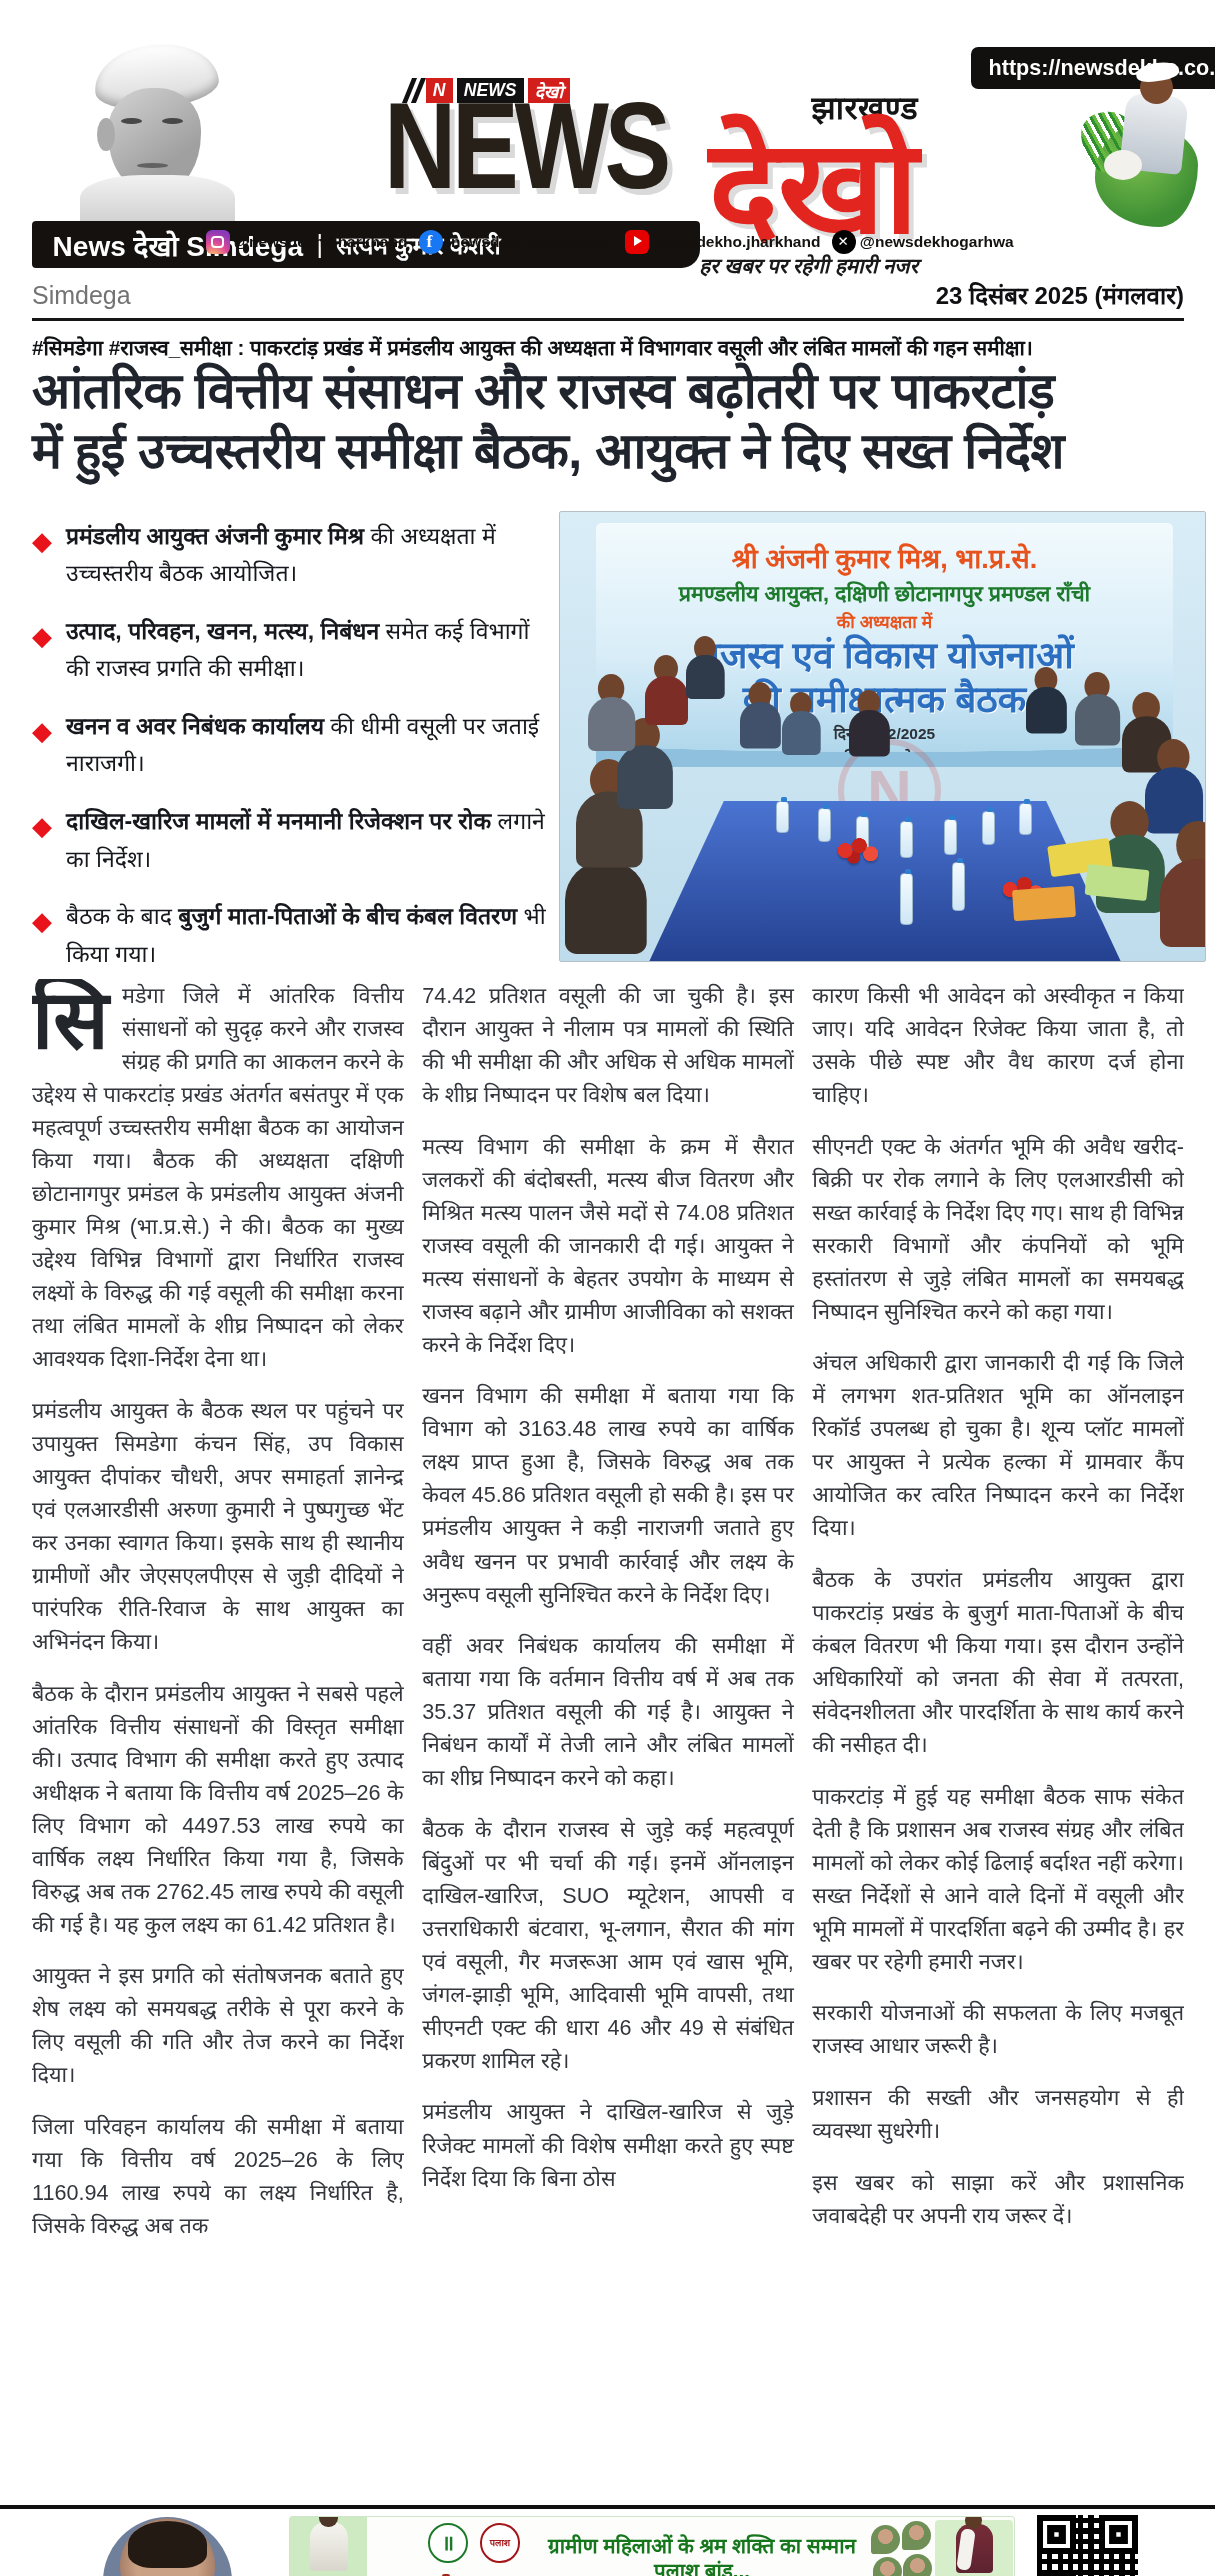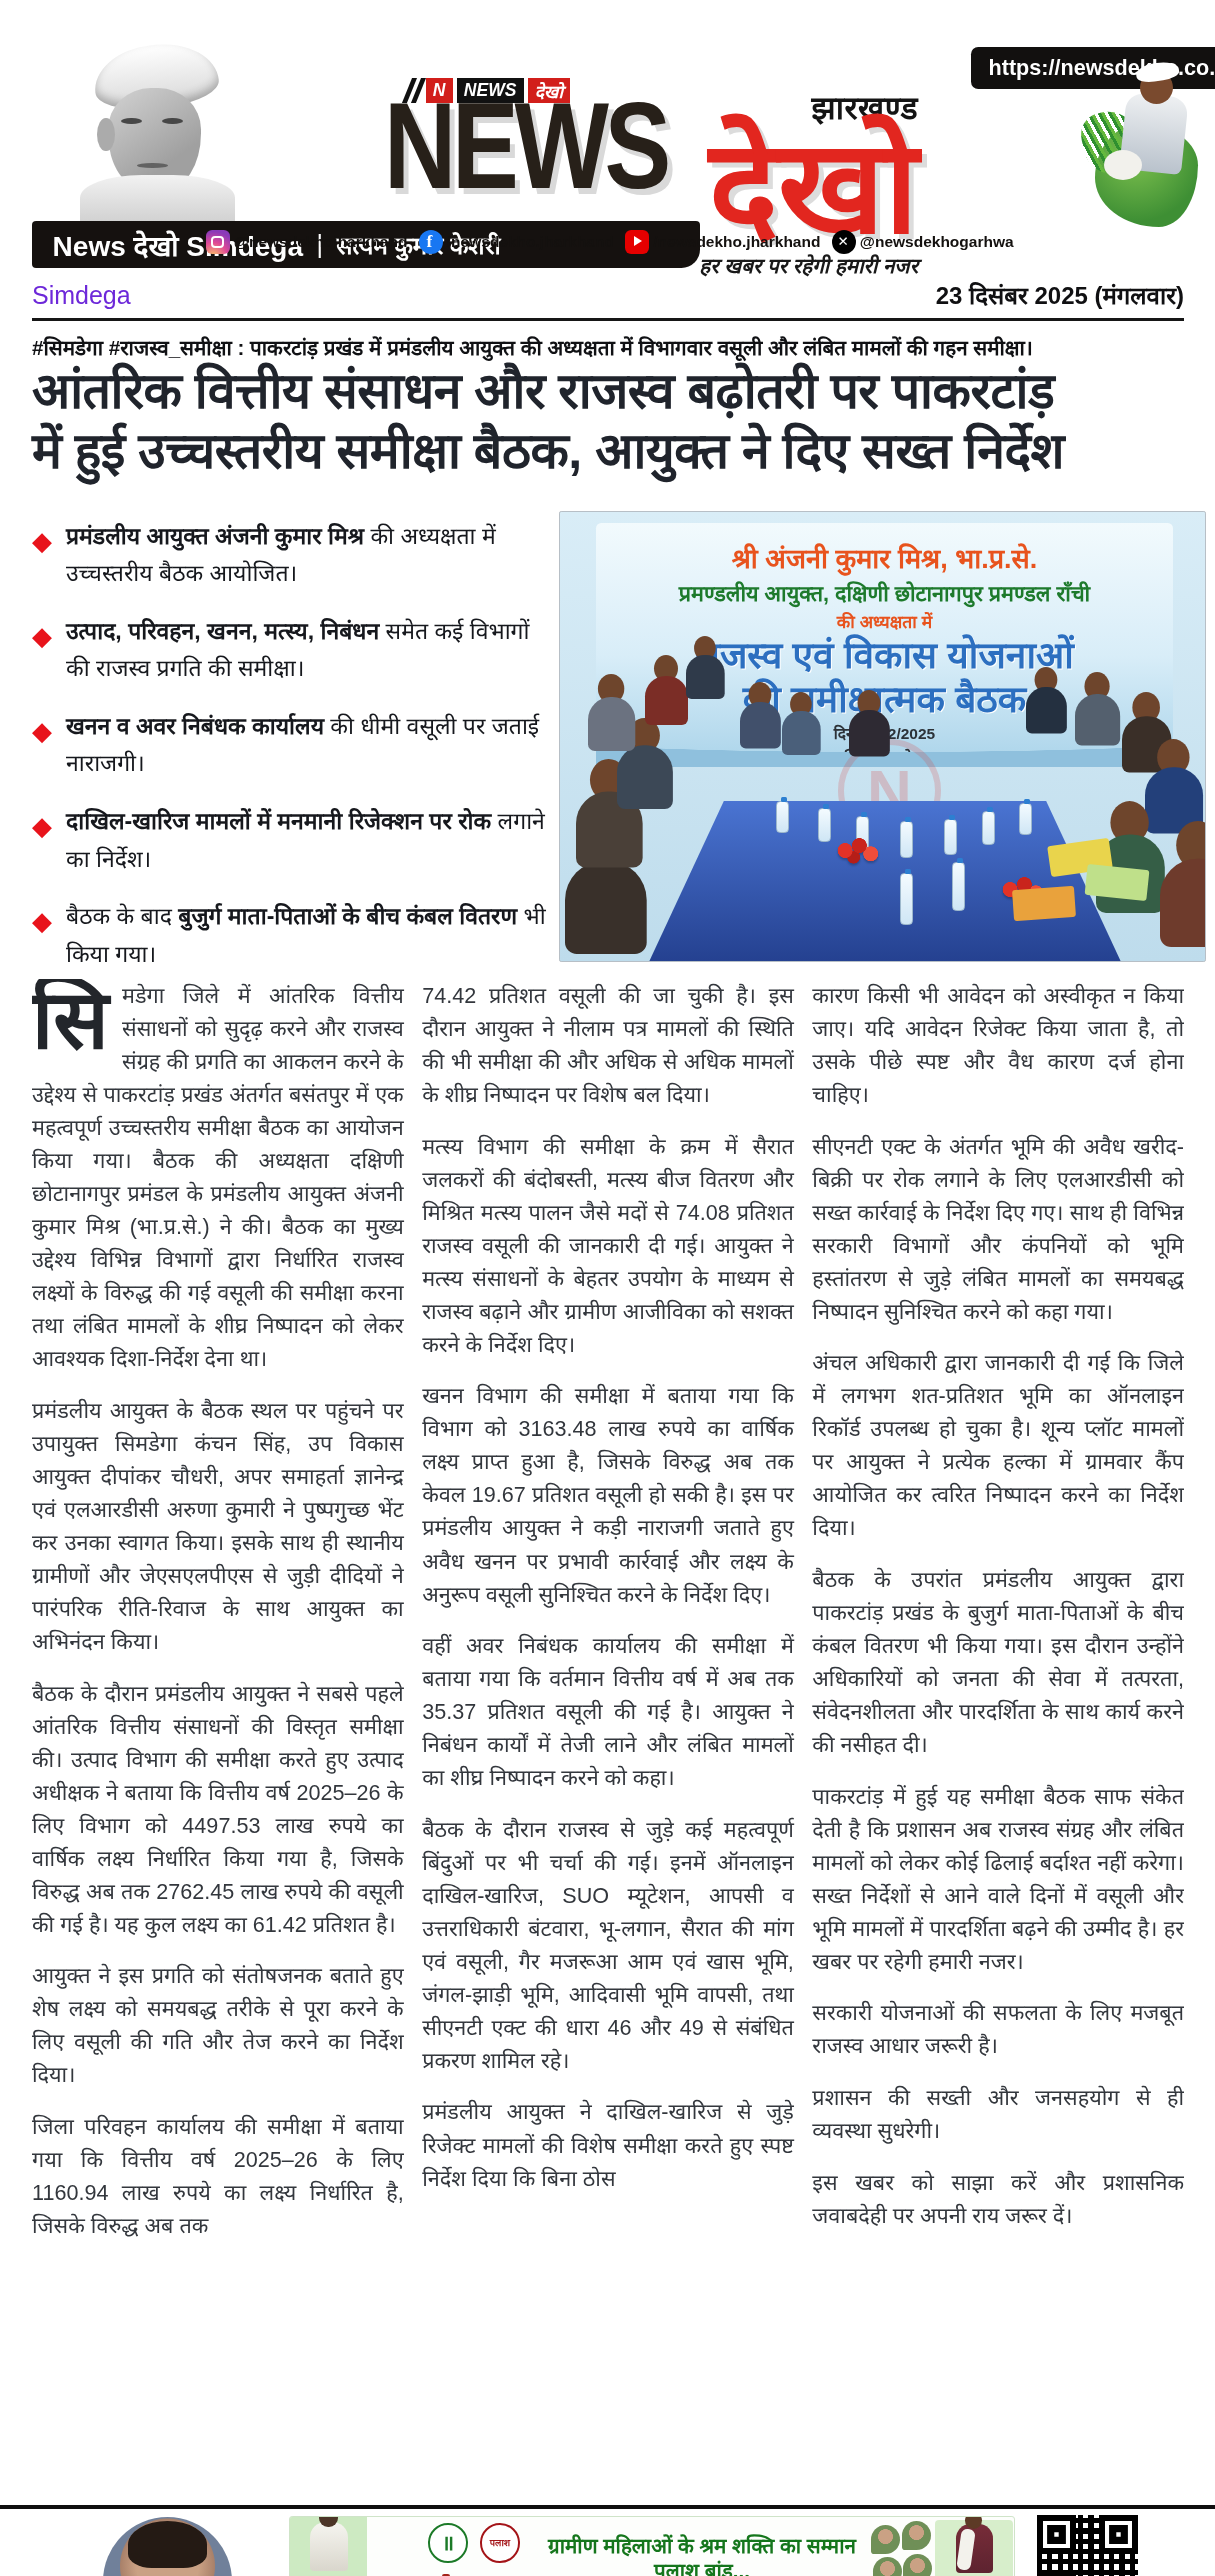--- a/index.html
+++ b/index.html
@@ -53,21 +53,21 @@
   .facebook-icon{background:#1877f2}
   .facebook-icon::after{content:"f";position:absolute;left:7.7px;top:1px;color:#fff;font-size:17.5px;font-weight:900;font-family:"Liberation Serif",serif}
   .youtube-icon{background:#e60000;border-radius:6.2px}
   .youtube-icon::after{content:"";position:absolute;left:8.8px;top:6.2px;border-left:8.2px solid #fff;border-top:5.7px solid transparent;border-bottom:5.7px solid transparent}
   .x-icon{background:#000}
   .x-icon::after{content:"✕";position:absolute;left:5.7px;top:3.6px;color:#fff;font-size:13.4px;font-weight:900}
   .shandle{font-size:15.5px;font-weight:800;color:#14110f}
 
   
   .meta-row{position:absolute;left:32px;top:278px;width:1152px;display:flex;justify-content:space-between;align-items:baseline}
-  .meta-loc{font-size:25px;color:#6d28d9;font-weight:400}
+  .meta-loc{font-size:25px;color:#737373;font-weight:400}
   .meta-date{font-size:24px;color:#101012;font-weight:600}
   .rule{position:absolute;left:32px;top:318px;width:1152px;height:2.6px;background:#161616}
 
   
   .kicker{position:absolute;left:32px;top:333px;width:1152px;font-size:20.6px;font-weight:700;color:#101114}
   .headline{position:absolute;left:32px;top:361px;width:1154px;font-size:50px;font-weight:900;line-height:1.2;color:#20242c;letter-spacing:-0.5px}
 
   
   .highlights{position:absolute;left:32px;top:518px;width:515px;list-style:none;margin:0;padding:0}
   .highlights li{position:relative;padding-left:34px;font-size:23px;line-height:1.62;color:#16181d;margin-bottom:20.6px}
@@ -314,21 +314,21 @@
   <div class="col" id="col0" data-name="article-column-1">
       <p data-name="article-paragraph"><span class="dropcap" data-name="dropcap">सि</span>मडेगा जिले में आंतरिक वित्तीय संसाधनों को सुदृढ़ करने और राजस्व संग्रह की प्रगति का आकलन करने के उद्देश्य से पाकरटांड़ प्रखंड अंतर्गत बसंतपुर में एक महत्वपूर्ण उच्चस्तरीय समीक्षा बैठक का आयोजन किया गया। बैठक की अध्यक्षता दक्षिणी छोटानागपुर प्रमंडल के प्रमंडलीय आयुक्त अंजनी कुमार मिश्र (भा.प्र.से.) ने की। बैठक का मुख्य उद्देश्य विभिन्न विभागों द्वारा निर्धारित राजस्व लक्ष्यों के विरुद्ध की गई वसूली की समीक्षा करना तथा लंबित मामलों के शीघ्र निष्पादन को लेकर आवश्यक दिशा-निर्देश देना था।</p>
       <p data-name="article-paragraph">प्रमंडलीय आयुक्त के बैठक स्थल पर पहुंचने पर उपायुक्त सिमडेगा कंचन सिंह, उप विकास आयुक्त दीपांकर चौधरी, अपर समाहर्ता ज्ञानेन्द्र एवं एलआरडीसी अरुणा कुमारी ने पुष्पगुच्छ भेंट कर उनका स्वागत किया। इसके साथ ही स्थानीय ग्रामीणों और जेएसएलपीएस से जुड़ी दीदियों ने पारंपरिक रीति-रिवाज के साथ आयुक्त का अभिनंदन किया।</p>
       <p data-name="article-paragraph">बैठक के दौरान प्रमंडलीय आयुक्त ने सबसे पहले आंतरिक वित्तीय संसाधनों की विस्तृत समीक्षा की। उत्पाद विभाग की समीक्षा करते हुए उत्पाद अधीक्षक ने बताया कि वित्तीय वर्ष 2025–26 के लिए विभाग को 4497.53 लाख रुपये का वार्षिक लक्ष्य निर्धारित किया गया है, जिसके विरुद्ध अब तक 2762.45 लाख रुपये की वसूली की गई है। यह कुल लक्ष्य का 61.42 प्रतिशत है।</p>
       <p data-name="article-paragraph">आयुक्त ने इस प्रगति को संतोषजनक बताते हुए शेष लक्ष्य को समयबद्ध तरीके से पूरा करने के लिए वसूली की गति और तेज करने का निर्देश दिया।</p>
       <p data-name="article-paragraph">जिला परिवहन कार्यालय की समीक्षा में बताया गया कि वित्तीय वर्ष 2025–26 के लिए 1160.94 लाख रुपये का लक्ष्य निर्धारित है, जिसके विरुद्ध अब तक</p>
     </div>
   <div class="col" id="col1" data-name="article-column-2">
       <p data-name="article-paragraph">74.42 प्रतिशत वसूली की जा चुकी है। इस दौरान आयुक्त ने नीलाम पत्र मामलों की स्थिति की भी समीक्षा की और अधिक से अधिक मामलों के शीघ्र निष्पादन पर विशेष बल दिया।</p>
       <p data-name="article-paragraph">मत्स्य विभाग की समीक्षा के क्रम में सैरात जलकरों की बंदोबस्ती, मत्स्य बीज वितरण और मिश्रित मत्स्य पालन जैसे मदों से 74.08 प्रतिशत राजस्व वसूली की जानकारी दी गई। आयुक्त ने मत्स्य संसाधनों के बेहतर उपयोग के माध्यम से राजस्व बढ़ाने और ग्रामीण आजीविका को सशक्त करने के निर्देश दिए।</p>
-      <p data-name="article-paragraph">खनन विभाग की समीक्षा में बताया गया कि विभाग को 3163.48 लाख रुपये का वार्षिक लक्ष्य प्राप्त हुआ है, जिसके विरुद्ध अब तक केवल 19.67 प्रतिशत वसूली हो सकी है। इस पर प्रमंडलीय आयुक्त ने कड़ी नाराजगी जताते हुए अवैध खनन पर प्रभावी कार्रवाई और लक्ष्य के अनुरूप वसूली सुनिश्चित करने के निर्देश दिए।</p>
+      <p data-name="article-paragraph">खनन विभाग की समीक्षा में बताया गया कि विभाग को 3163.48 लाख रुपये का वार्षिक लक्ष्य प्राप्त हुआ है, जिसके विरुद्ध अब तक केवल 45.86 प्रतिशत वसूली हो सकी है। इस पर प्रमंडलीय आयुक्त ने कड़ी नाराजगी जताते हुए अवैध खनन पर प्रभावी कार्रवाई और लक्ष्य के अनुरूप वसूली सुनिश्चित करने के निर्देश दिए।</p>
       <p data-name="article-paragraph">वहीं अवर निबंधक कार्यालय की समीक्षा में बताया गया कि वर्तमान वित्तीय वर्ष में अब तक 35.37 प्रतिशत वसूली की गई है। आयुक्त ने निबंधन कार्यों में तेजी लाने और लंबित मामलों का शीघ्र निष्पादन करने को कहा।</p>
       <p data-name="article-paragraph">बैठक के दौरान राजस्व से जुड़े कई महत्वपूर्ण बिंदुओं पर भी चर्चा की गई। इनमें ऑनलाइन दाखिल-खारिज, SUO म्यूटेशन, आपसी व उत्तराधिकारी बंटवारा, भू-लगान, सैरात की मांग एवं वसूली, गैर मजरूआ आम एवं खास भूमि, जंगल-झाड़ी भूमि, आदिवासी भूमि वापसी, तथा सीएनटी एक्ट की धारा 46 और 49 से संबंधित प्रकरण शामिल रहे।</p>
       <p data-name="article-paragraph">प्रमंडलीय आयुक्त ने दाखिल-खारिज से जुड़े रिजेक्ट मामलों की विशेष समीक्षा करते हुए स्पष्ट निर्देश दिया कि बिना ठोस</p>
     </div>
   <div class="col" id="col2" data-name="article-column-3">
       <p data-name="article-paragraph">कारण किसी भी आवेदन को अस्वीकृत न किया जाए। यदि आवेदन रिजेक्ट किया जाता है, तो उसके पीछे स्पष्ट और वैध कारण दर्ज होना चाहिए।</p>
       <p data-name="article-paragraph">सीएनटी एक्ट के अंतर्गत भूमि की अवैध खरीद-बिक्री पर रोक लगाने के लिए एलआरडीसी को सख्त कार्रवाई के निर्देश दिए गए। साथ ही विभिन्न सरकारी विभागों और कंपनियों को भूमि हस्तांतरण से जुड़े लंबित मामलों का समयबद्ध निष्पादन सुनिश्चित करने को कहा गया।</p>
       <p data-name="article-paragraph">अंचल अधिकारी द्वारा जानकारी दी गई कि जिले में लगभग शत-प्रतिशत भूमि का ऑनलाइन रिकॉर्ड उपलब्ध हो चुका है। शून्य प्लॉट मामलों पर आयुक्त ने प्रत्येक हल्का में ग्रामवार कैंप आयोजित कर त्वरित निष्पादन करने का निर्देश दिया।</p>
       <p data-name="article-paragraph">बैठक के उपरांत प्रमंडलीय आयुक्त द्वारा पाकरटांड़ प्रखंड के बुजुर्ग माता-पिताओं के बीच कंबल वितरण भी किया गया। इस दौरान उन्होंने अधिकारियों को जनता की सेवा में तत्परता, संवेदनशीलता और पारदर्शिता के साथ कार्य करने की नसीहत दी।</p>
       <p data-name="article-paragraph">पाकरटांड़ में हुई यह समीक्षा बैठक साफ संकेत देती है कि प्रशासन अब राजस्व संग्रह और लंबित मामलों को लेकर कोई ढिलाई बर्दाश्त नहीं करेगा। सख्त निर्देशों से आने वाले दिनों में वसूली और भूमि मामलों में पारदर्शिता बढ़ने की उम्मीद है। हर खबर पर रहेगी हमारी नजर।</p>

